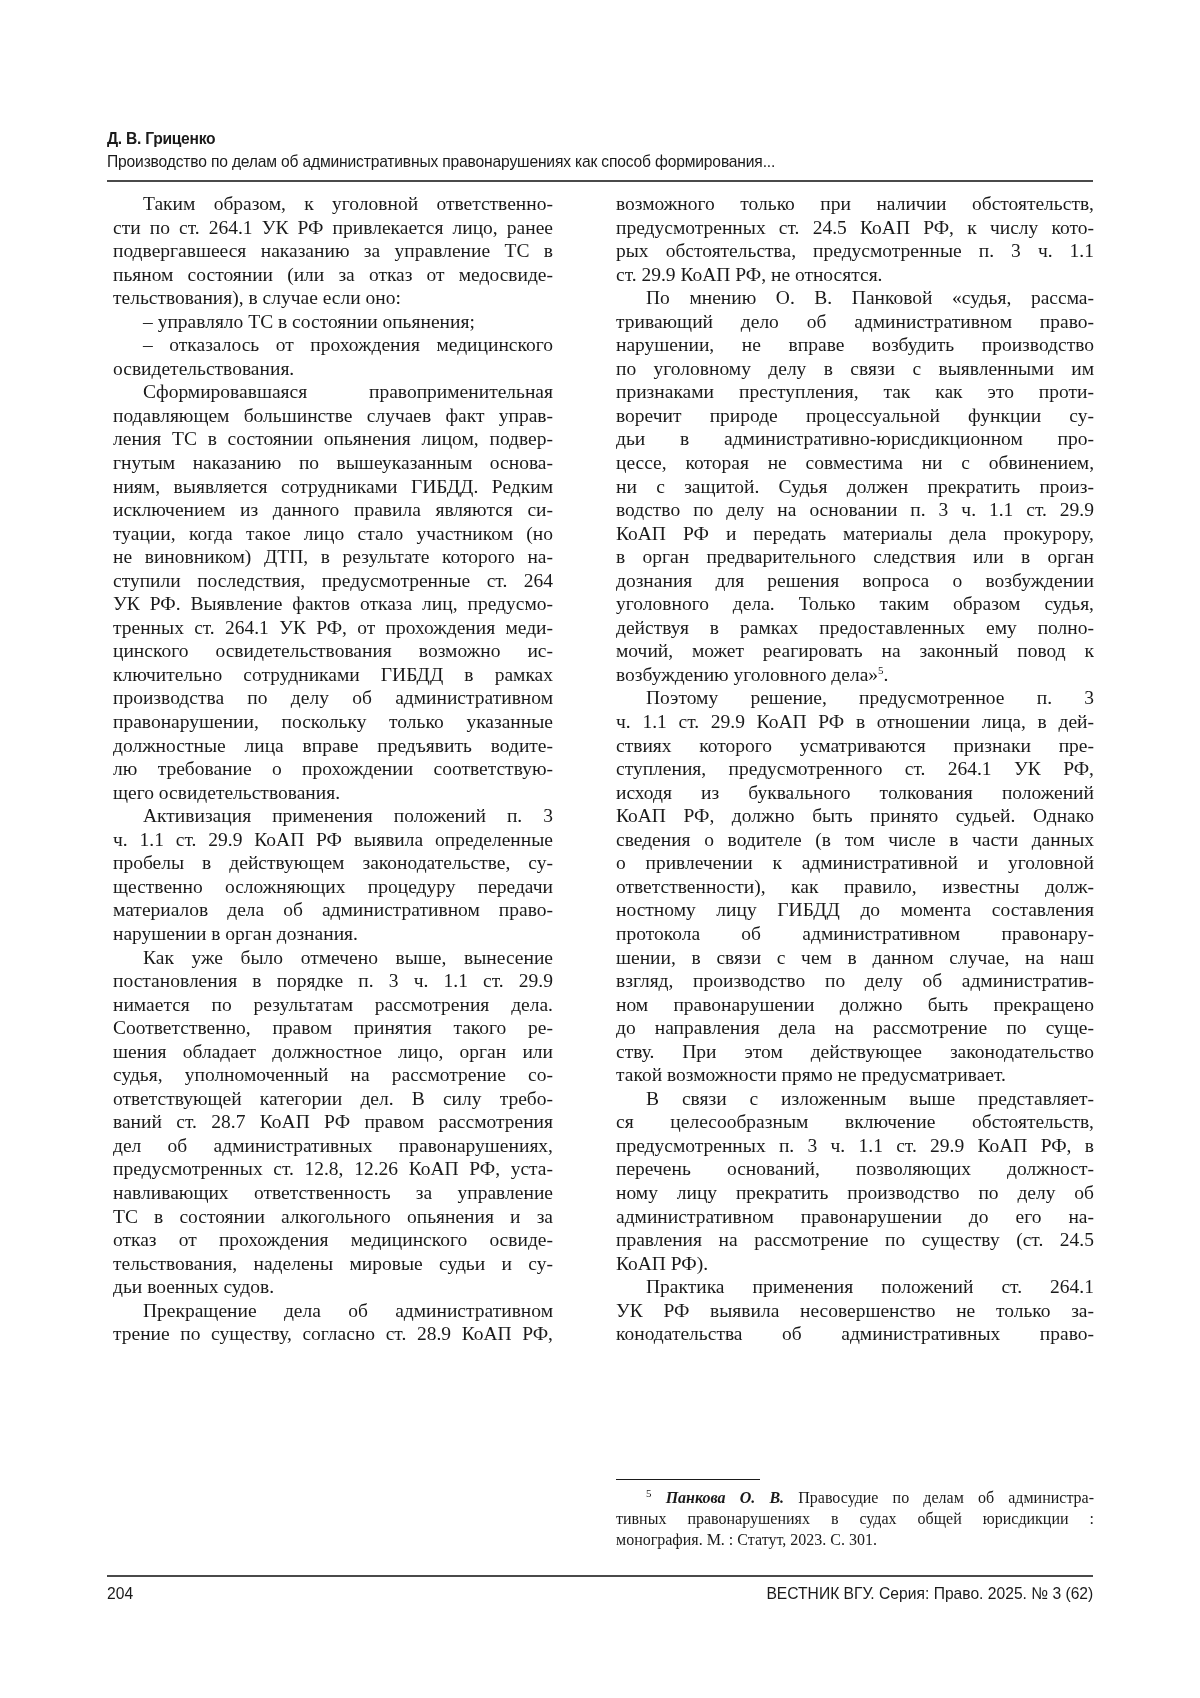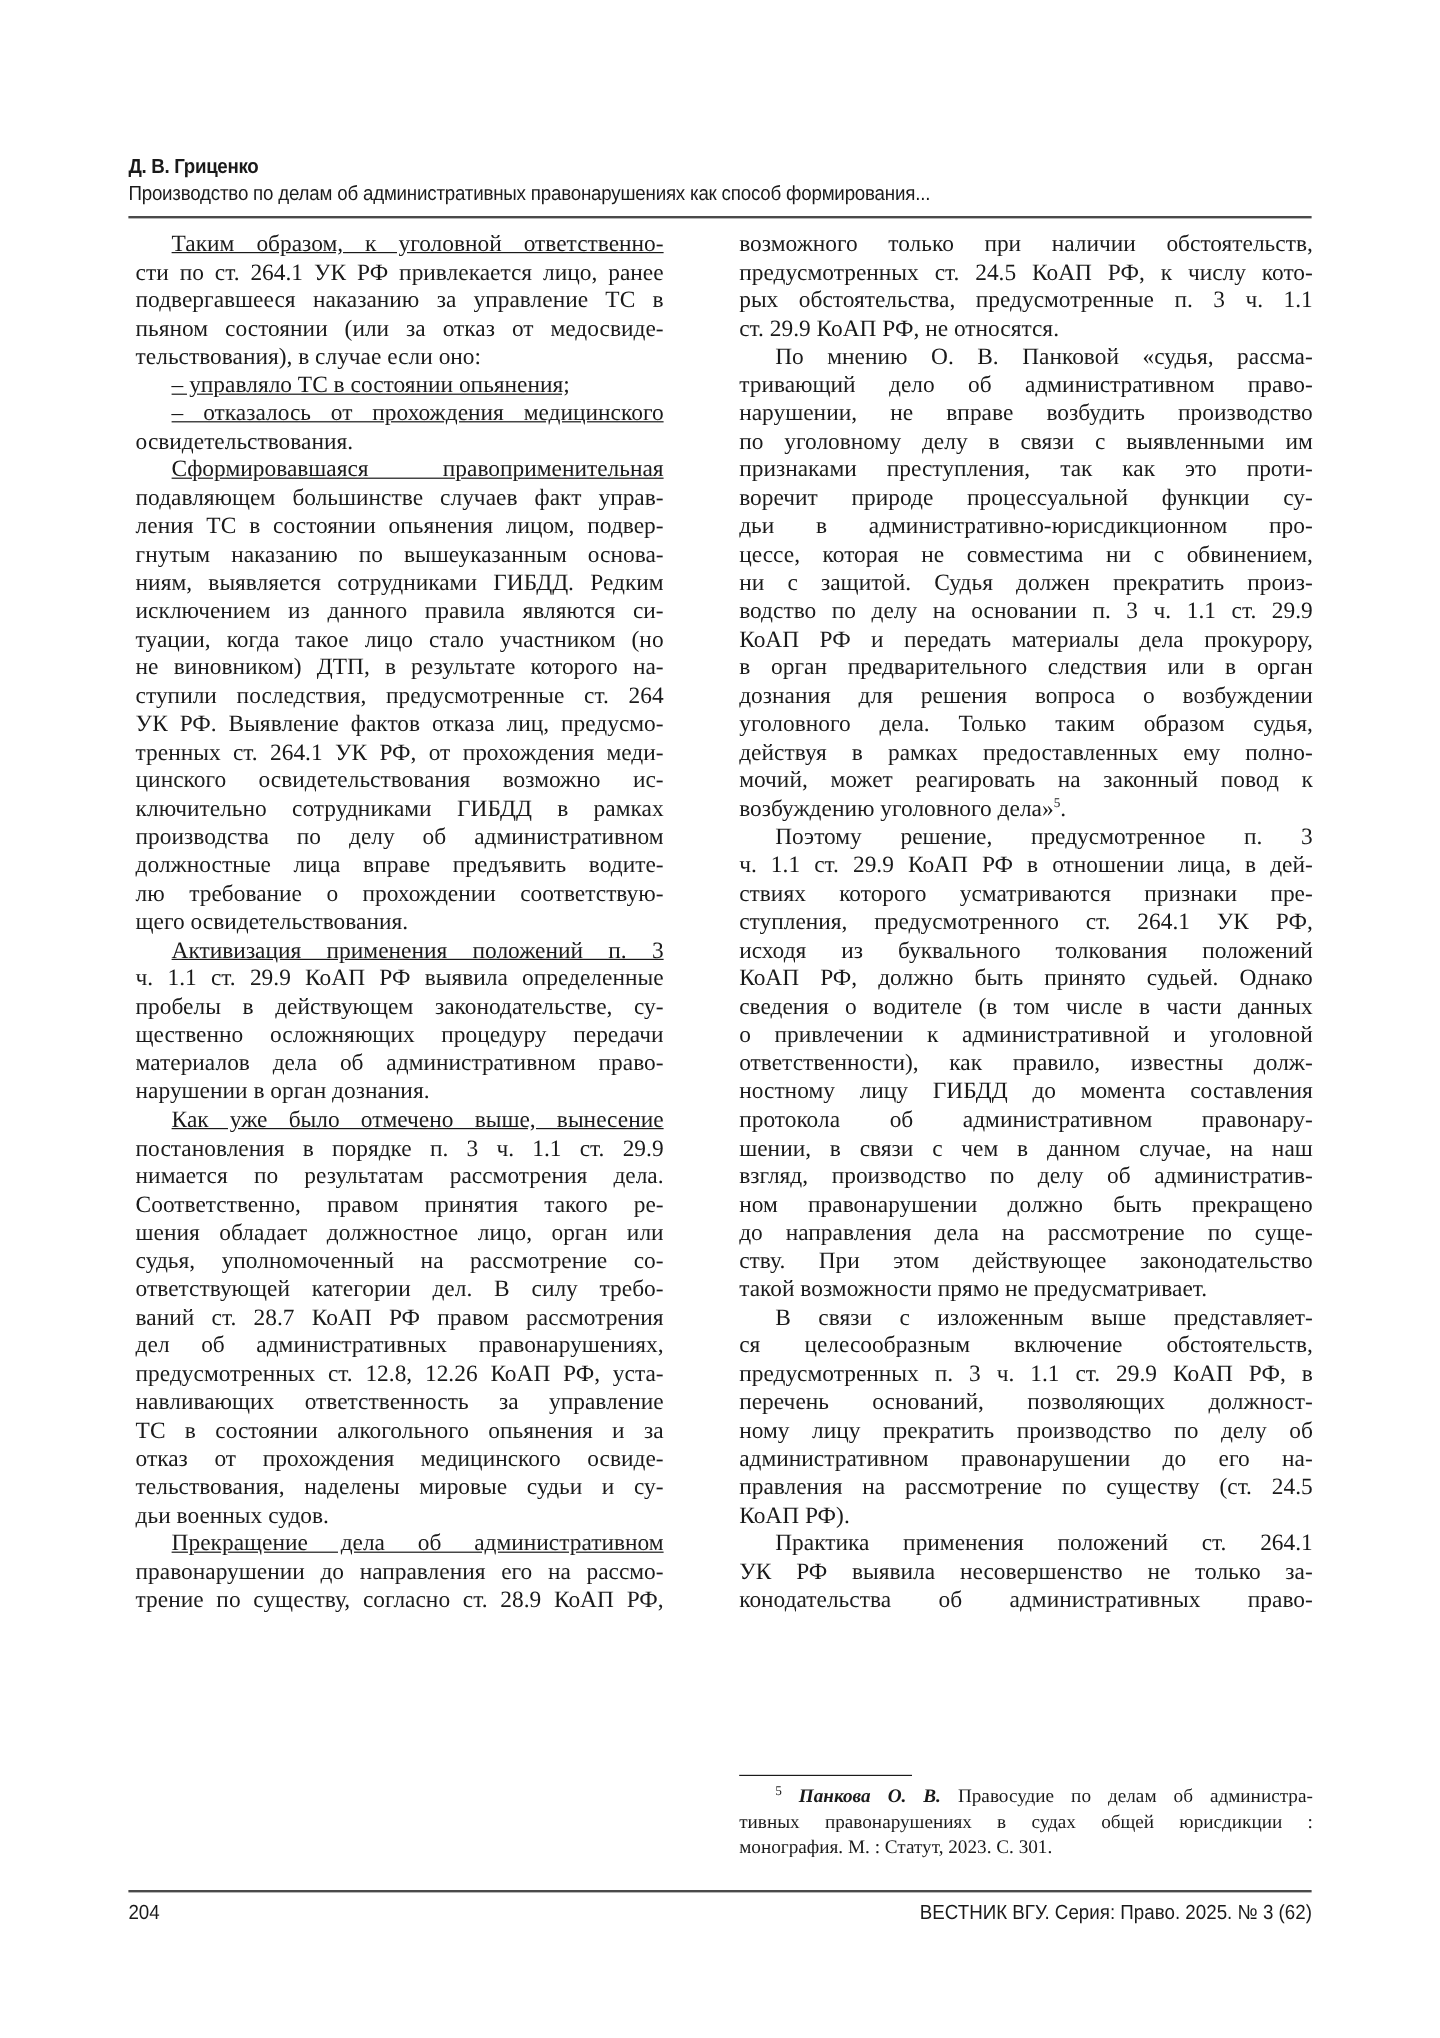--- a/index.html
+++ b/index.html
@@ -15,21 +15,21 @@
   .col { position: absolute; top: 192px; width: 440px;
     font-family: "Liberation Serif", "DejaVu Serif", serif; font-size: 19.5px; }
   .col-left { left: 113px; }
   .col-right { left: 616px; width: 478px; }
   .line { height: 23.55px; line-height: 23.55px; white-space: nowrap; text-align: justify; text-align-last: justify; overflow: visible; }
   .line.last { text-align-last: left; }
   .line.indent { padding-left: 30px; }
   .col-left .line { width: 440px; }
   .col-right .line { width: 478px; }
   .col-right .line.indent { width: 448px; }
-  .col-left .line.indent { width: 410px; text-decoration: underline; }
+  .col-left .line.indent { width: 410px; }
   sup { font-size: 11px; line-height: 0; vertical-align: super; }
 
   .fn-rule { position: absolute; left: 616px; top: 1479px; width: 144px; height: 1px; background: #1a1a1a; }
   .footnote { position: absolute; left: 616px; top: 1487px; width: 478px;
     font-family: "Liberation Serif", "DejaVu Serif", serif; font-size: 16px; }
   .footnote .fl { height: 21px; line-height: 21px; white-space: nowrap; text-align: justify; text-align-last: justify; }
   .footnote .fl.first { padding-left: 30px; width: 448px; }
   .footnote .fl.last { text-align-last: left; }
   .footnote em { font-style: italic; font-weight: bold; }
 
@@ -65,20 +65,21 @@
       <div class="line"><span>ниям, выявляется сотрудниками ГИБДД. Редким</span></div>
       <div class="line"><span>исключением из данного правила являются си-</span></div>
       <div class="line"><span>туации, когда такое лицо стало участником (но</span></div>
       <div class="line"><span>не виновником) ДТП, в результате которого на-</span></div>
       <div class="line"><span>ступили последствия, предусмотренные ст. 264</span></div>
       <div class="line"><span>УК РФ. Выявление фактов отказа лиц, предусмо-</span></div>
       <div class="line"><span>тренных ст. 264.1 УК РФ, от прохождения меди-</span></div>
       <div class="line"><span>цинского освидетельствования возможно ис-</span></div>
       <div class="line"><span>ключительно сотрудниками ГИБДД в рамках</span></div>
       <div class="line"><span>производства по делу об административном</span></div>
+      <div class="line"><span>правонарушении, поскольку только указанные</span></div>
       <div class="line"><span>должностные лица вправе предъявить водите-</span></div>
       <div class="line"><span>лю требование о прохождении соответствую-</span></div>
       <div class="line last"><span>щего освидетельствования.</span></div>
       <div class="line indent"><span>Активизация применения положений п. 3</span></div>
       <div class="line"><span>ч. 1.1 ст. 29.9 КоАП РФ выявила определенные</span></div>
       <div class="line"><span>пробелы в действующем законодательстве, су-</span></div>
       <div class="line"><span>щественно осложняющих процедуру передачи</span></div>
       <div class="line"><span>материалов дела об административном право-</span></div>
       <div class="line last"><span>нарушении в орган дознания.</span></div>
       <div class="line indent"><span>Как уже было отмечено выше, вынесение</span></div>
@@ -90,21 +91,20 @@
       <div class="line"><span>ответствующей категории дел.  В силу требо-</span></div>
       <div class="line"><span>ваний ст. 28.7 КоАП РФ правом рассмотрения</span></div>
       <div class="line"><span>дел об административных правонарушениях,</span></div>
       <div class="line"><span>предусмотренных ст. 12.8, 12.26 КоАП РФ, уста-</span></div>
       <div class="line"><span>навливающих ответственность за управление</span></div>
       <div class="line"><span>ТС в состоянии алкогольного опьянения и за</span></div>
       <div class="line"><span>отказ от прохождения медицинского освиде-</span></div>
       <div class="line"><span>тельствования, наделены мировые судьи и су-</span></div>
       <div class="line last"><span>дьи военных судов.</span></div>
       <div class="line indent"><span>Прекращение дела об административном</span></div>
-      <div class="line"><span>правонарушении до направления его на рассмо-</span></div>
       <div class="line"><span>трение по существу, согласно ст. 28.9 КоАП РФ,</span></div>
     </div>
   <div class="col col-right" id="col-right">
       <div class="line"><span>возможного только при наличии обстоятельств,</span></div>
       <div class="line"><span>предусмотренных ст. 24.5 КоАП РФ, к числу кото-</span></div>
       <div class="line"><span>рых обстоятельства, предусмотренные п. 3 ч. 1.1</span></div>
       <div class="line last"><span>ст. 29.9 КоАП РФ, не относятся.</span></div>
       <div class="line indent"><span>По мнению О. В. Панковой «судья, рассма-</span></div>
       <div class="line"><span>тривающий дело об административном право-</span></div>
       <div class="line"><span>нарушении, не вправе возбудить производство</span></div>

